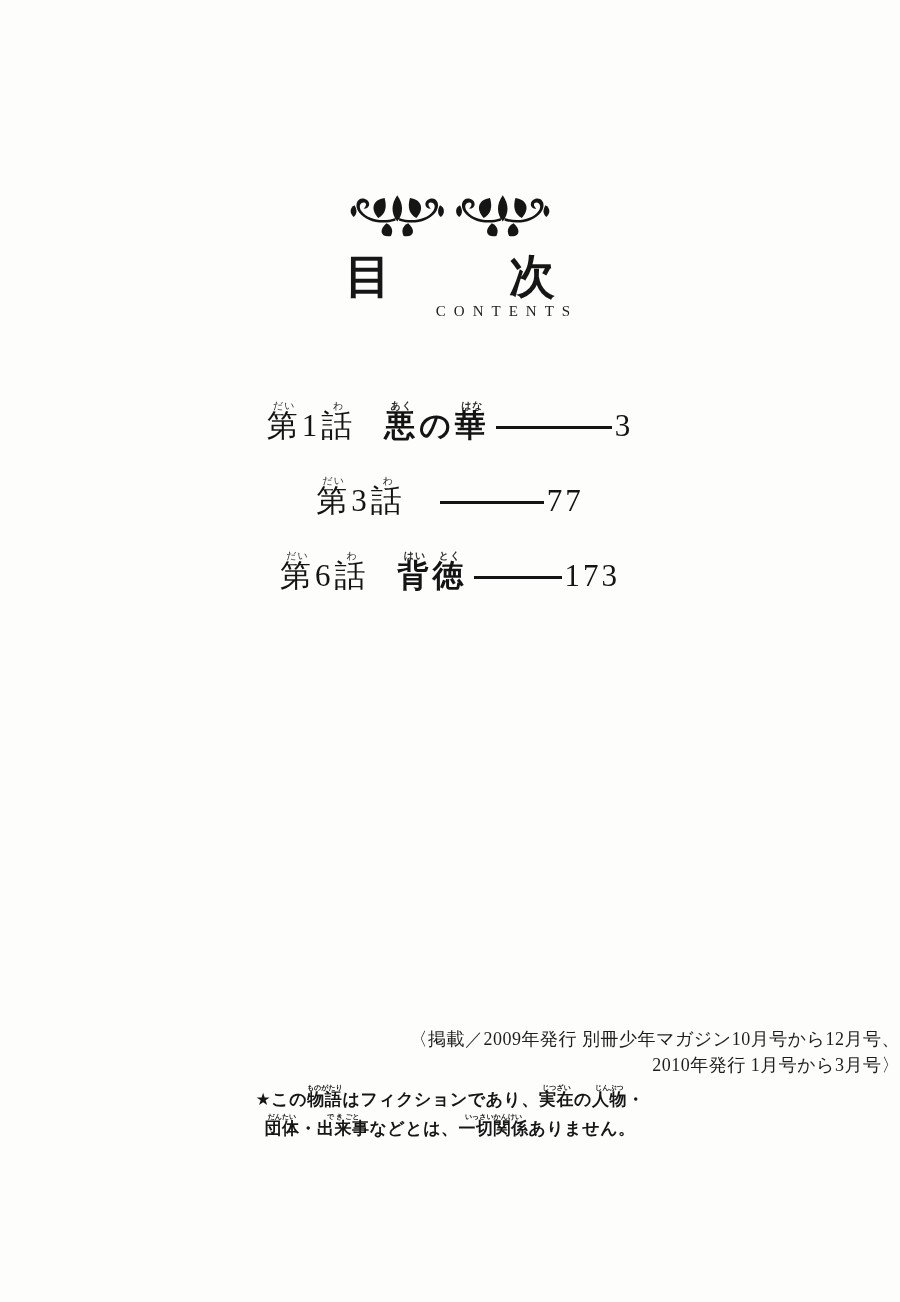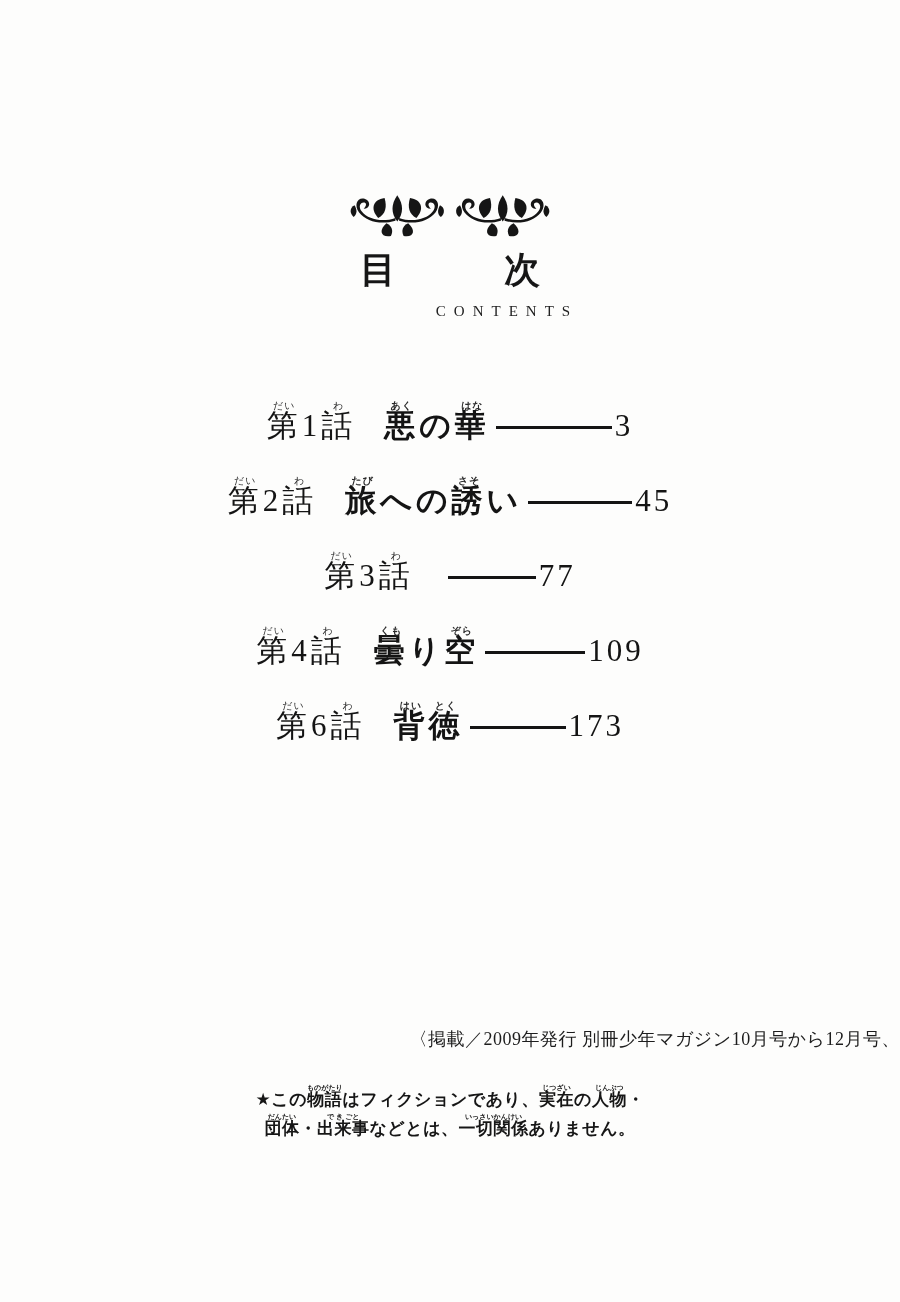--- a/index.html
+++ b/index.html
@@ -20,21 +20,21 @@
     transform: translateX(-50%);
     width: 200px; height: 52px;
   }
   .ornament svg { width: 100%; height: 100%; }
 
   
   .title {
     position: absolute;
     top: 246px; left: 0; width: 100%;
     text-align: center;
-    font-size: 36px;
+    font-size: 46px;
     font-weight: 600;
     letter-spacing: 36px;
     padding-left: 36px;
     color: #161616;
   }
   .subtitle {
     position: absolute;
     top: 303px; left: 0; width: 100%;
     text-align: center;
     font-size: 15px;
@@ -148,51 +148,40 @@
   <div class="subtitle">CONTENTS</div>
 
   <ol class="toc">
     <li class="chapter-row">
       <span class="chapter-label"><ruby>第<rt>だい</rt></ruby>1<ruby>話<rt>わ</rt></ruby></span>
       <span class="chapter-title"><ruby>悪<rt>あく</rt></ruby>の<ruby>華<rt>はな</rt></ruby></span>
       <span class="dash"></span>
       <span class="chapter-page">3</span>
     </li>
 
-    <li class="chapter-row">
-      <span class="chapter-label"><ruby>第<rt>だい</rt></ruby>2<ruby>話<rt>わ</rt></ruby></span>
-      <span class="chapter-title"><ruby>旅<rt>たび</rt></ruby>への<ruby>誘<rt>さそ</rt></ruby>い</span>
-      <span class="dash"></span>
-      <span class="chapter-page">45</span>
-    </li>
 
     <li class="chapter-row">
       <span class="chapter-label"><ruby>第<rt>だい</rt></ruby>3<ruby>話<rt>わ</rt></ruby></span>
       <span class="dash"></span>
       <span class="chapter-page">77</span>
     </li>
 
-    <li class="chapter-row">
-      <span class="chapter-label"><ruby>第<rt>だい</rt></ruby>4<ruby>話<rt>わ</rt></ruby></span>
-      <span class="chapter-title"><ruby>曇<rt>くも</rt></ruby>り<ruby>空<rt>ぞら</rt></ruby></span>
-      <span class="dash"></span>
-      <span class="chapter-page">109</span>
-    </li>
 
 
     <li class="chapter-row">
       <span class="chapter-label"><ruby>第<rt>だい</rt></ruby>6<ruby>話<rt>わ</rt></ruby></span>
       <span class="chapter-title"><ruby>背<rt>はい</rt></ruby><ruby>徳<rt>とく</rt></ruby></span>
       <span class="dash"></span>
       <span class="chapter-page">173</span>
     </li>
   </ol>
 
   <div class="publication">
     <div>〈掲載／2009年発行 別冊少年マガジン10月号から12月号、</div>
+    <div>2010年発行 1月号から3月号〉</div>
   </div>
 
   <div class="disclaimer">
     <div>★この<ruby>物語<rt>ものがたり</rt></ruby>はフィクションであり、<ruby>実在<rt>じつざい</rt></ruby>の<ruby>人物<rt>じんぶつ</rt></ruby>・</div>
     <div><ruby>団体<rt>だんたい</rt></ruby>・<ruby>出来事<rt>で き ごと</rt></ruby>などとは、<ruby>一切関係<rt>いっさいかんけい</rt></ruby>ありません。</div>
   </div>
 
 </div>
 
 </body></html>

